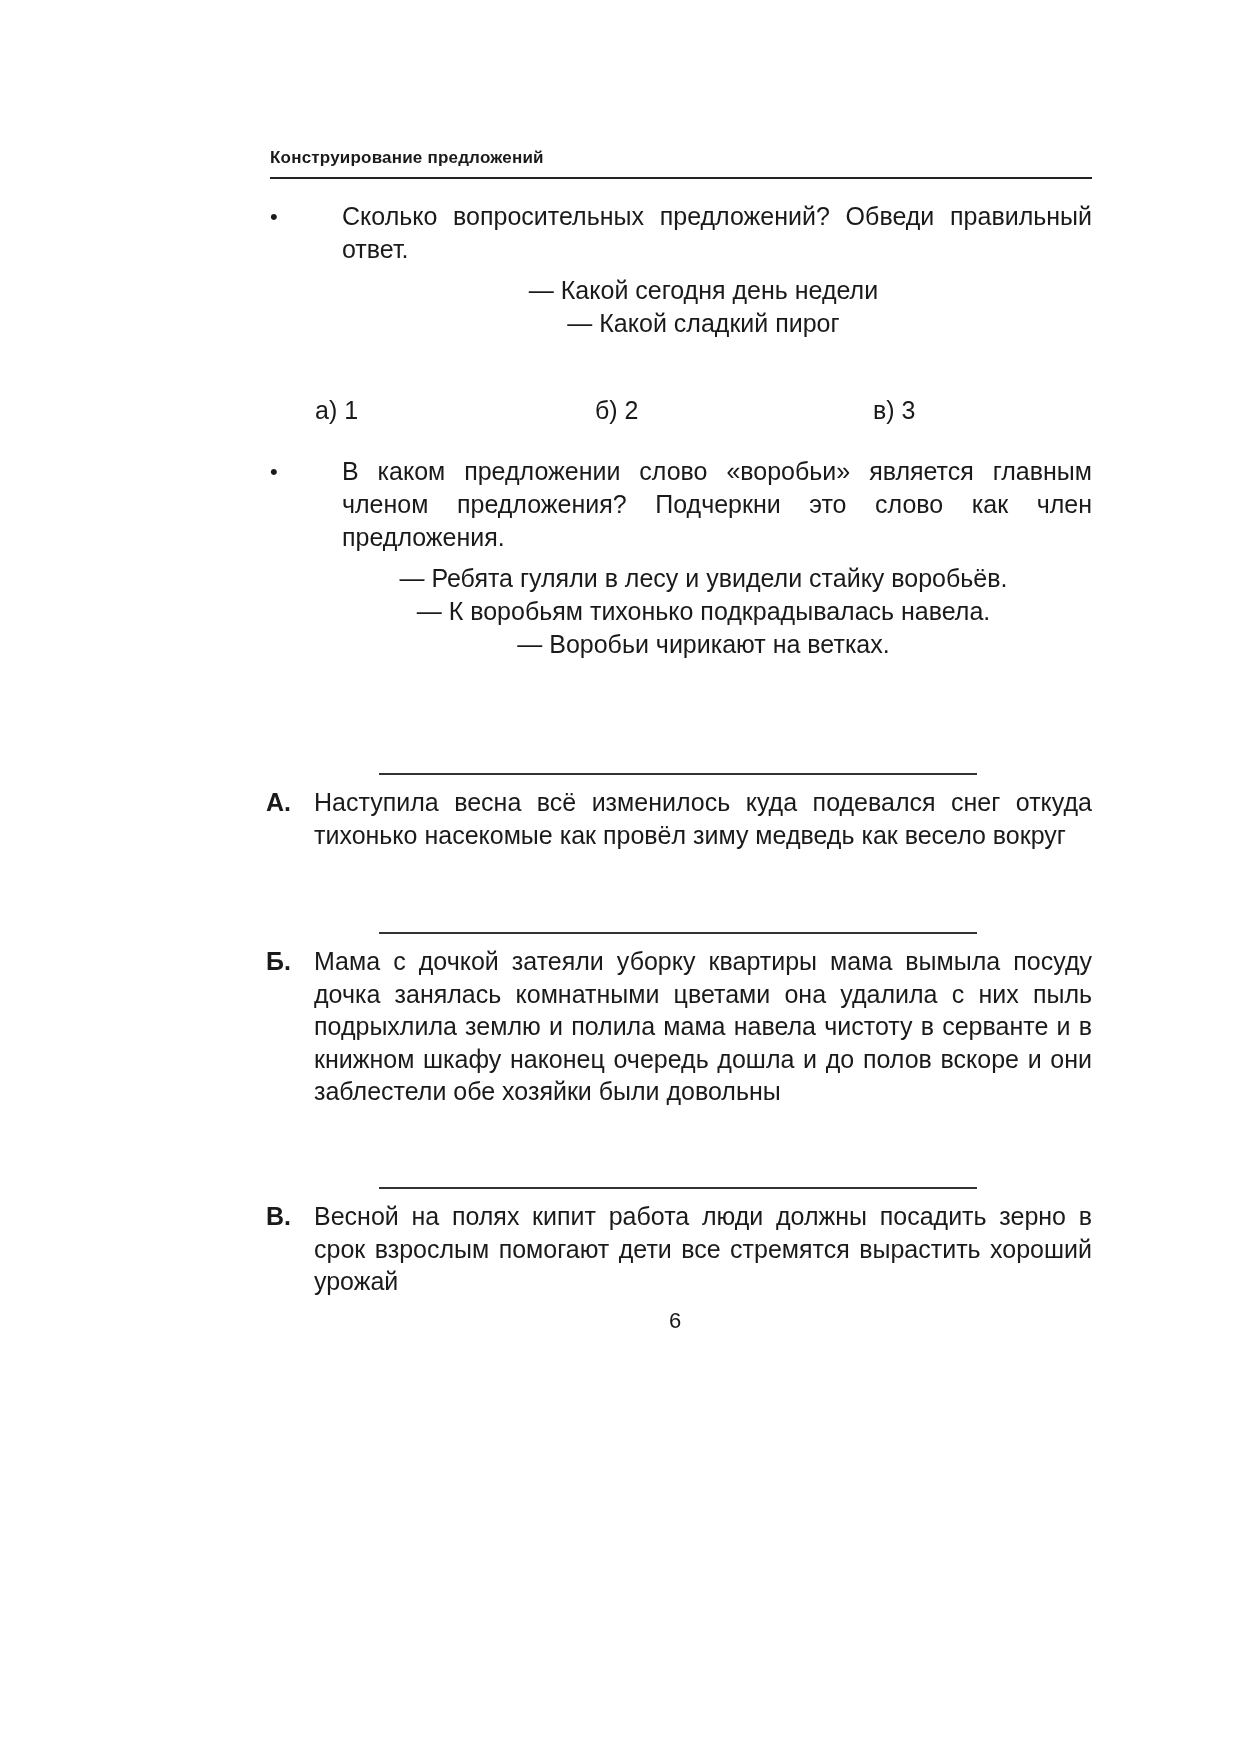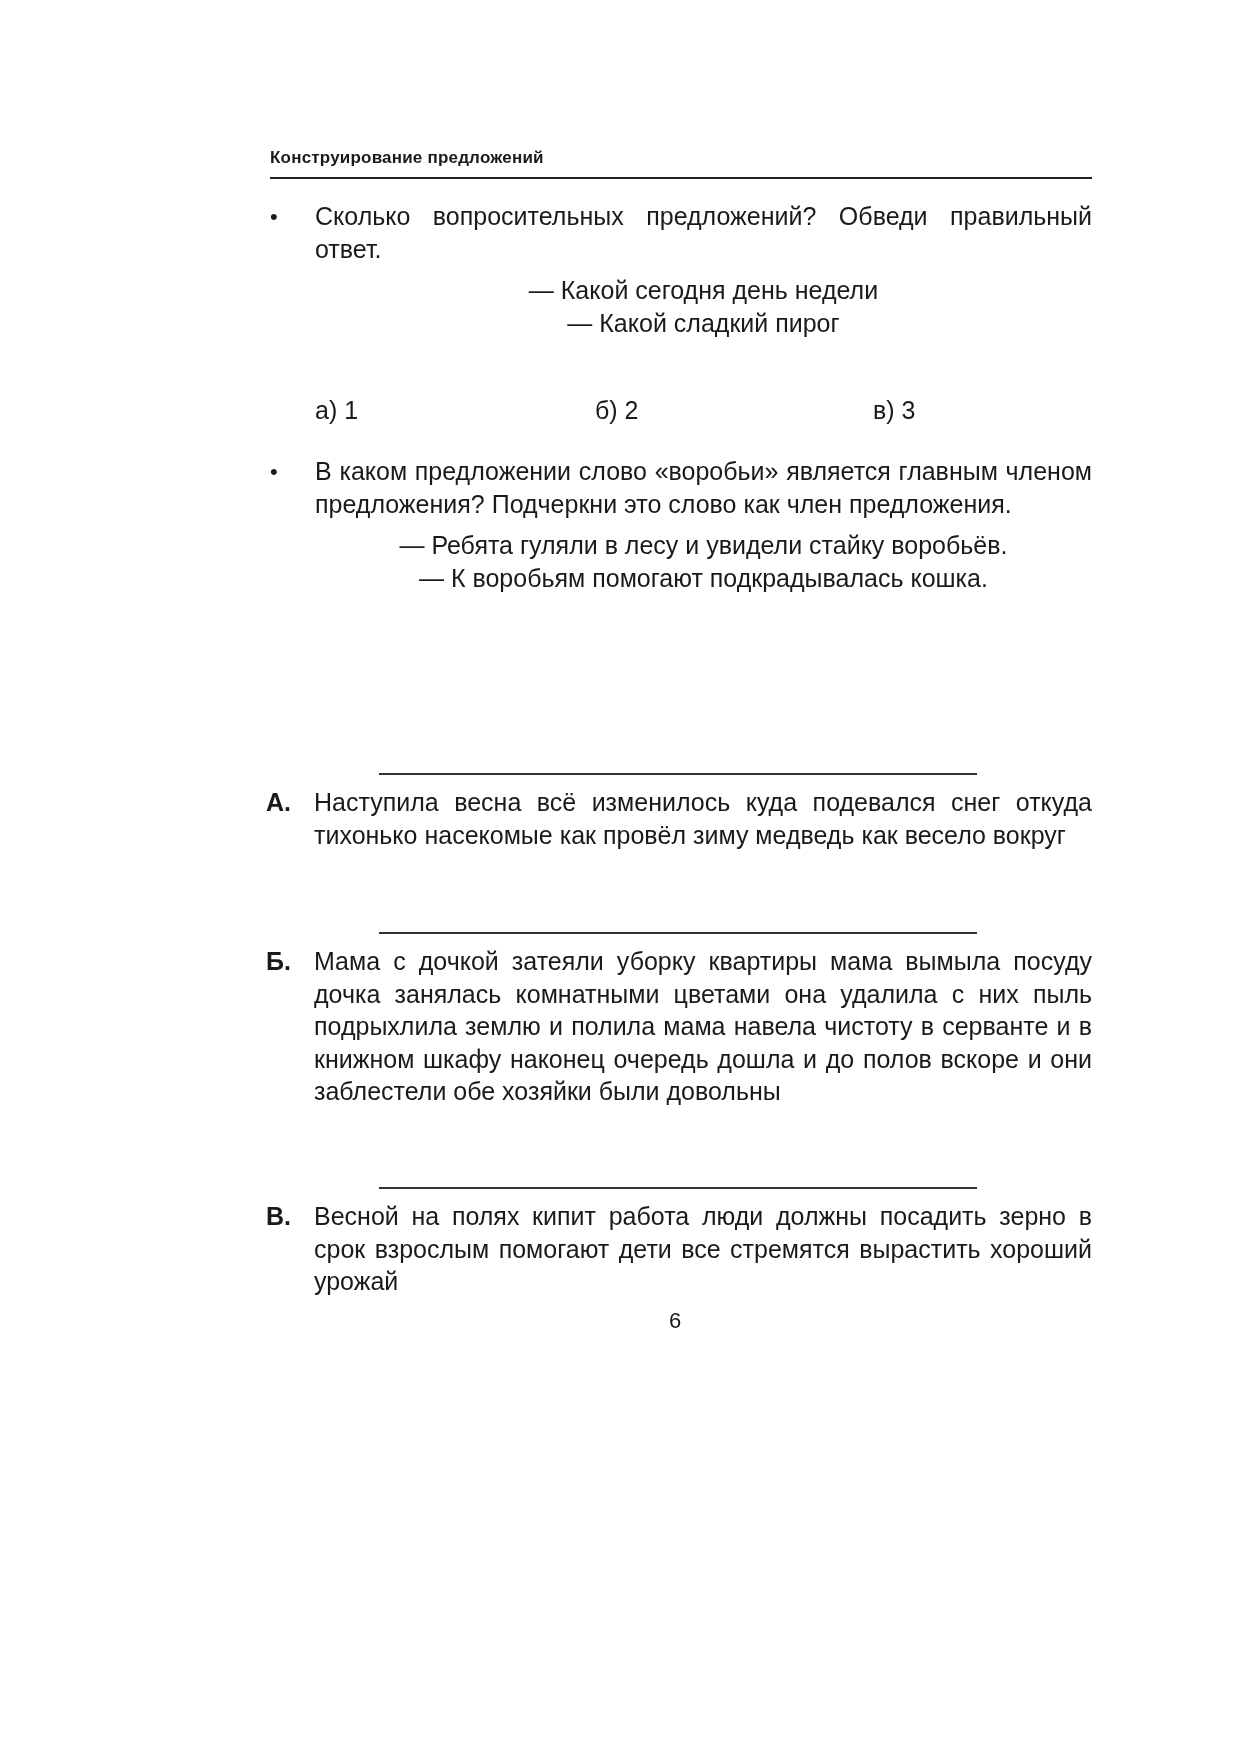--- a/index.html
+++ b/index.html
@@ -3,21 +3,21 @@
 <meta charset="utf-8">
 <style>
   html, body { margin:0; padding:0; background:#ffffff; }
   body { width:1240px; height:1754px; position:relative; overflow:hidden;
          font-family:"Liberation Sans", "DejaVu Sans", sans-serif; color:#1a1a1a; }
   .page { position:absolute; left:12px; top:0; width:1240px; height:1552px; }
   .running-head { position:absolute; left:258px; top:148px; font-size:17px; font-weight:bold; letter-spacing:0.2px; }
   .head-rule { position:absolute; left:258px; top:177px; width:822px; height:2px; background:#222; }
   .block { position:absolute; left:258px; width:822px; font-size:25px; line-height:33px; }
   .bullet { position:absolute; left:0; top:0; width:30px; font-size:22px; }
-  .btext { margin-left:45px; text-align:justify; text-align-last:left; }
+  .btext { margin-left:72px; text-align:justify; text-align-last:left; }
   .dash-list { margin-left:45px; margin-top:8px;text-align:center; }
   .dash-list div { line-height:33px; }
   .options { position:absolute; left:303px; top:396px; width:700px; font-size:25px; }
   .opt { position:absolute; top:0; }
   .task6 { position:absolute; left:254px; top:693px; font-size:25px; }
   .task6 .num { font-weight:bold; font-size:30px; margin-right:6px; }
   .title-line { position:absolute; height:2px; background:#333; }
   .para { position:absolute; left:254px; width:826px; font-size:25px; line-height:32.5px; }
   .para .label { position:absolute; left:0; top:0; font-weight:bold; }
   .para .ptext { margin-left:48px; text-align:justify; text-align-last:left; }
@@ -44,21 +44,22 @@
     <span class="opt" style="left:0;">а) 1</span>
     <span class="opt" style="left:280px;">б) 2</span>
     <span class="opt" style="left:558px;">в) 3</span>
   </div>
 
   <div class="block" style="top:455px;">
     <span class="bullet">•</span>
     <div class="btext">В каком предложении слово «воробьи» является главным членом предложения? Подчеркни это слово как член предложения.</div>
     <div class="dash-list">
       <div>— Ребята гуляли в лесу и увидели стайку воробьёв.</div>
-      <div>— К воробьям помогают подкрадывалась кошка.</div>
+      <div>— К воробьям тихонько подкрадывалась навела.</div>
+      <div>— Воробьи чирикают на ветках.</div>
     </div>
   </div>
 
 
   <div class="title-line" style="left:367px; top:773px; width:598px;"></div>
   <div class="para" style="top:786px;">
     <span class="label">А.</span>
     <div class="ptext">Наступила весна всё изменилось куда подевался снег откуда тихонько насекомые как провёл зиму медведь как весело вокруг</div>
   </div>
 

